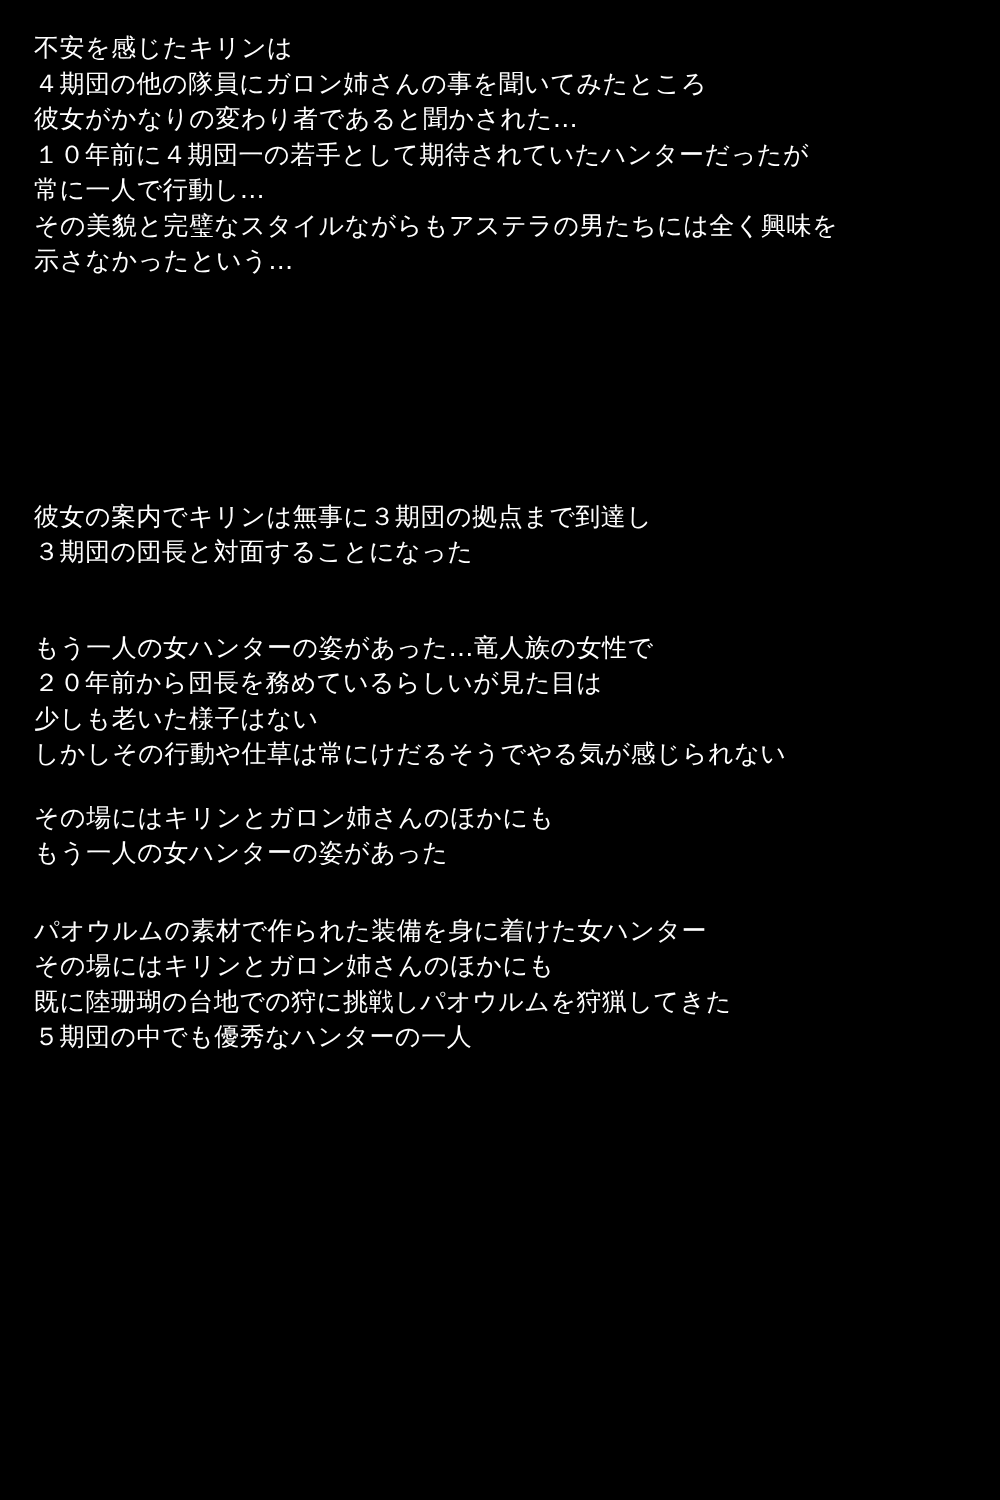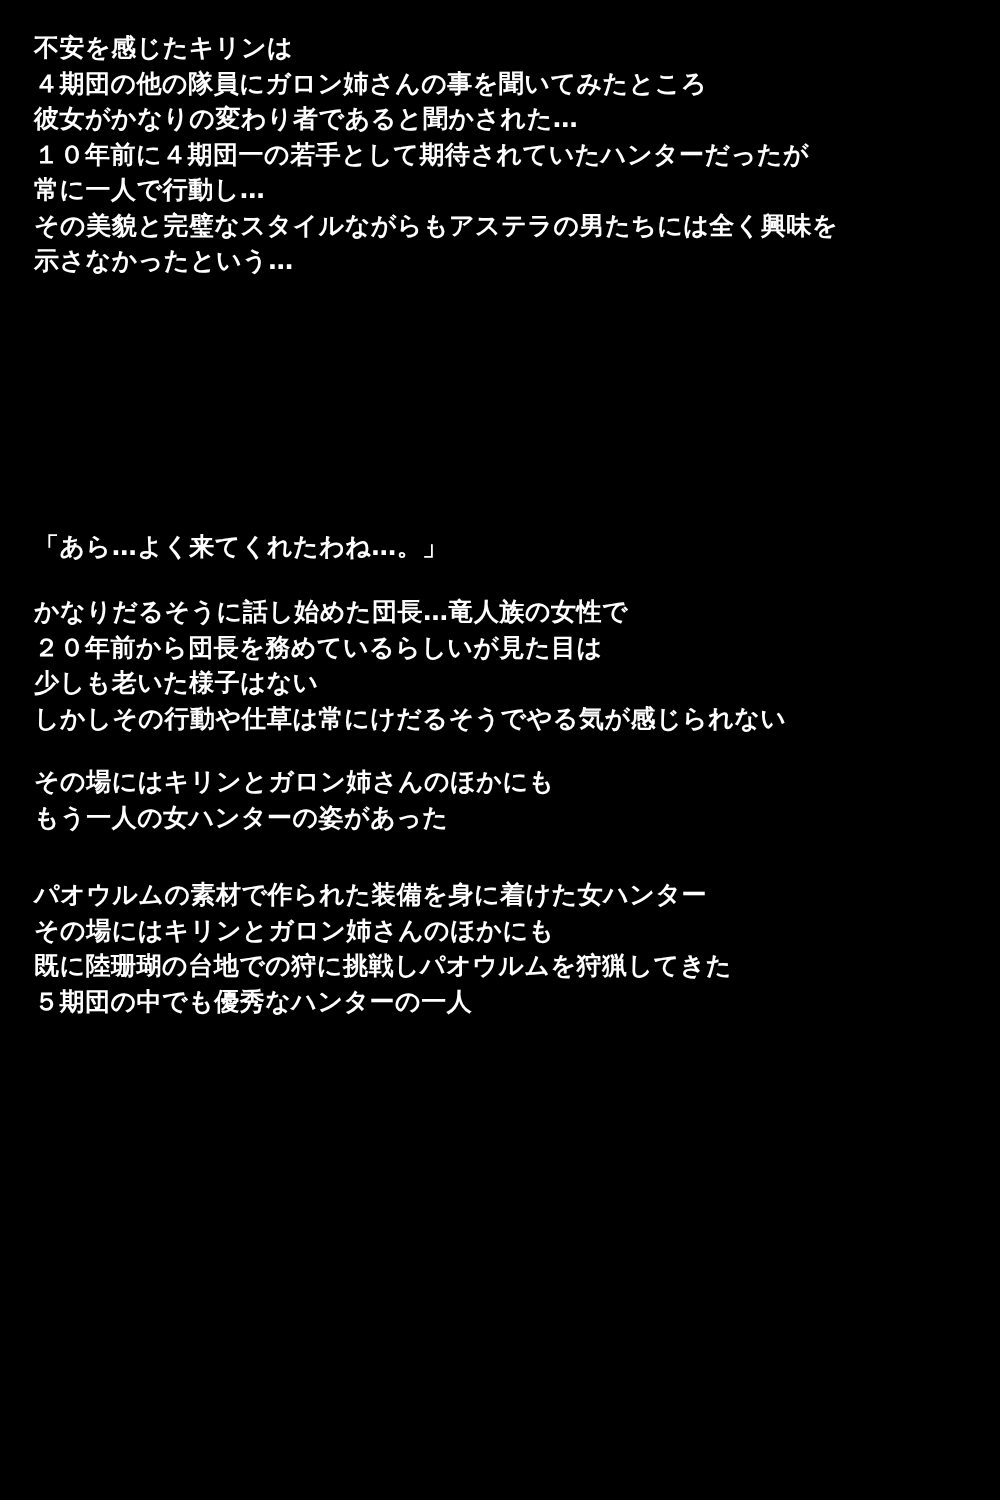--- a/index.html
+++ b/index.html
@@ -20,21 +20,21 @@
     background: #000000;
     box-sizing: border-box;
     padding: 30px 34px;
   }
   .block {
     color: #ffffff;
     font-size: 25px;
     line-height: 1.42;
     letter-spacing: 0.5px;
     white-space: pre-wrap;
-    font-weight: 700;
+    font-weight: 400;
     text-rendering: geometricPrecision;
   }
   .spacer-lg { height: 178px; }
   .spacer-md { height: 42px; }
   .spacer-sm { height: 30px; }
   .spacer-xs { height: 28px; }
 </style>
 </head>
 <body>
 
@@ -46,28 +46,29 @@
 １０年前に４期団一の若手として期待されていたハンターだったが
 常に一人で行動し…
 その美貌と完璧なスタイルながらもアステラの男たちには全く興味を
 示さなかったという…</div>
 
   <div class="spacer-md"></div>
 
 
   <div class="spacer-lg"></div>
 
+  <div class="block">彼女の案内でキリンは無事に３期団の拠点まで到達し
+３期団の団長と対面することになった</div>
 
   <div class="spacer-sm"></div>
 
-  <div class="block">「あら…よく来てくれたわね…。」</div>
 
   <div class="spacer-sm"></div>
 
-  <div class="block">かなりだるそうに話し始めた団長…竜人族の女性で
+  <div class="block">もう一人の女ハンターの姿があった…竜人族の女性で
 ２０年前から団長を務めているらしいが見た目は
 少しも老いた様子はない
 しかしその行動や仕草は常にけだるそうでやる気が感じられない</div>
 
   <div class="spacer-xs"></div>
 
   <div class="block">その場にはキリンとガロン姉さんのほかにも
 もう一人の女ハンターの姿があった</div>
 
   <div class="spacer-md"></div>

